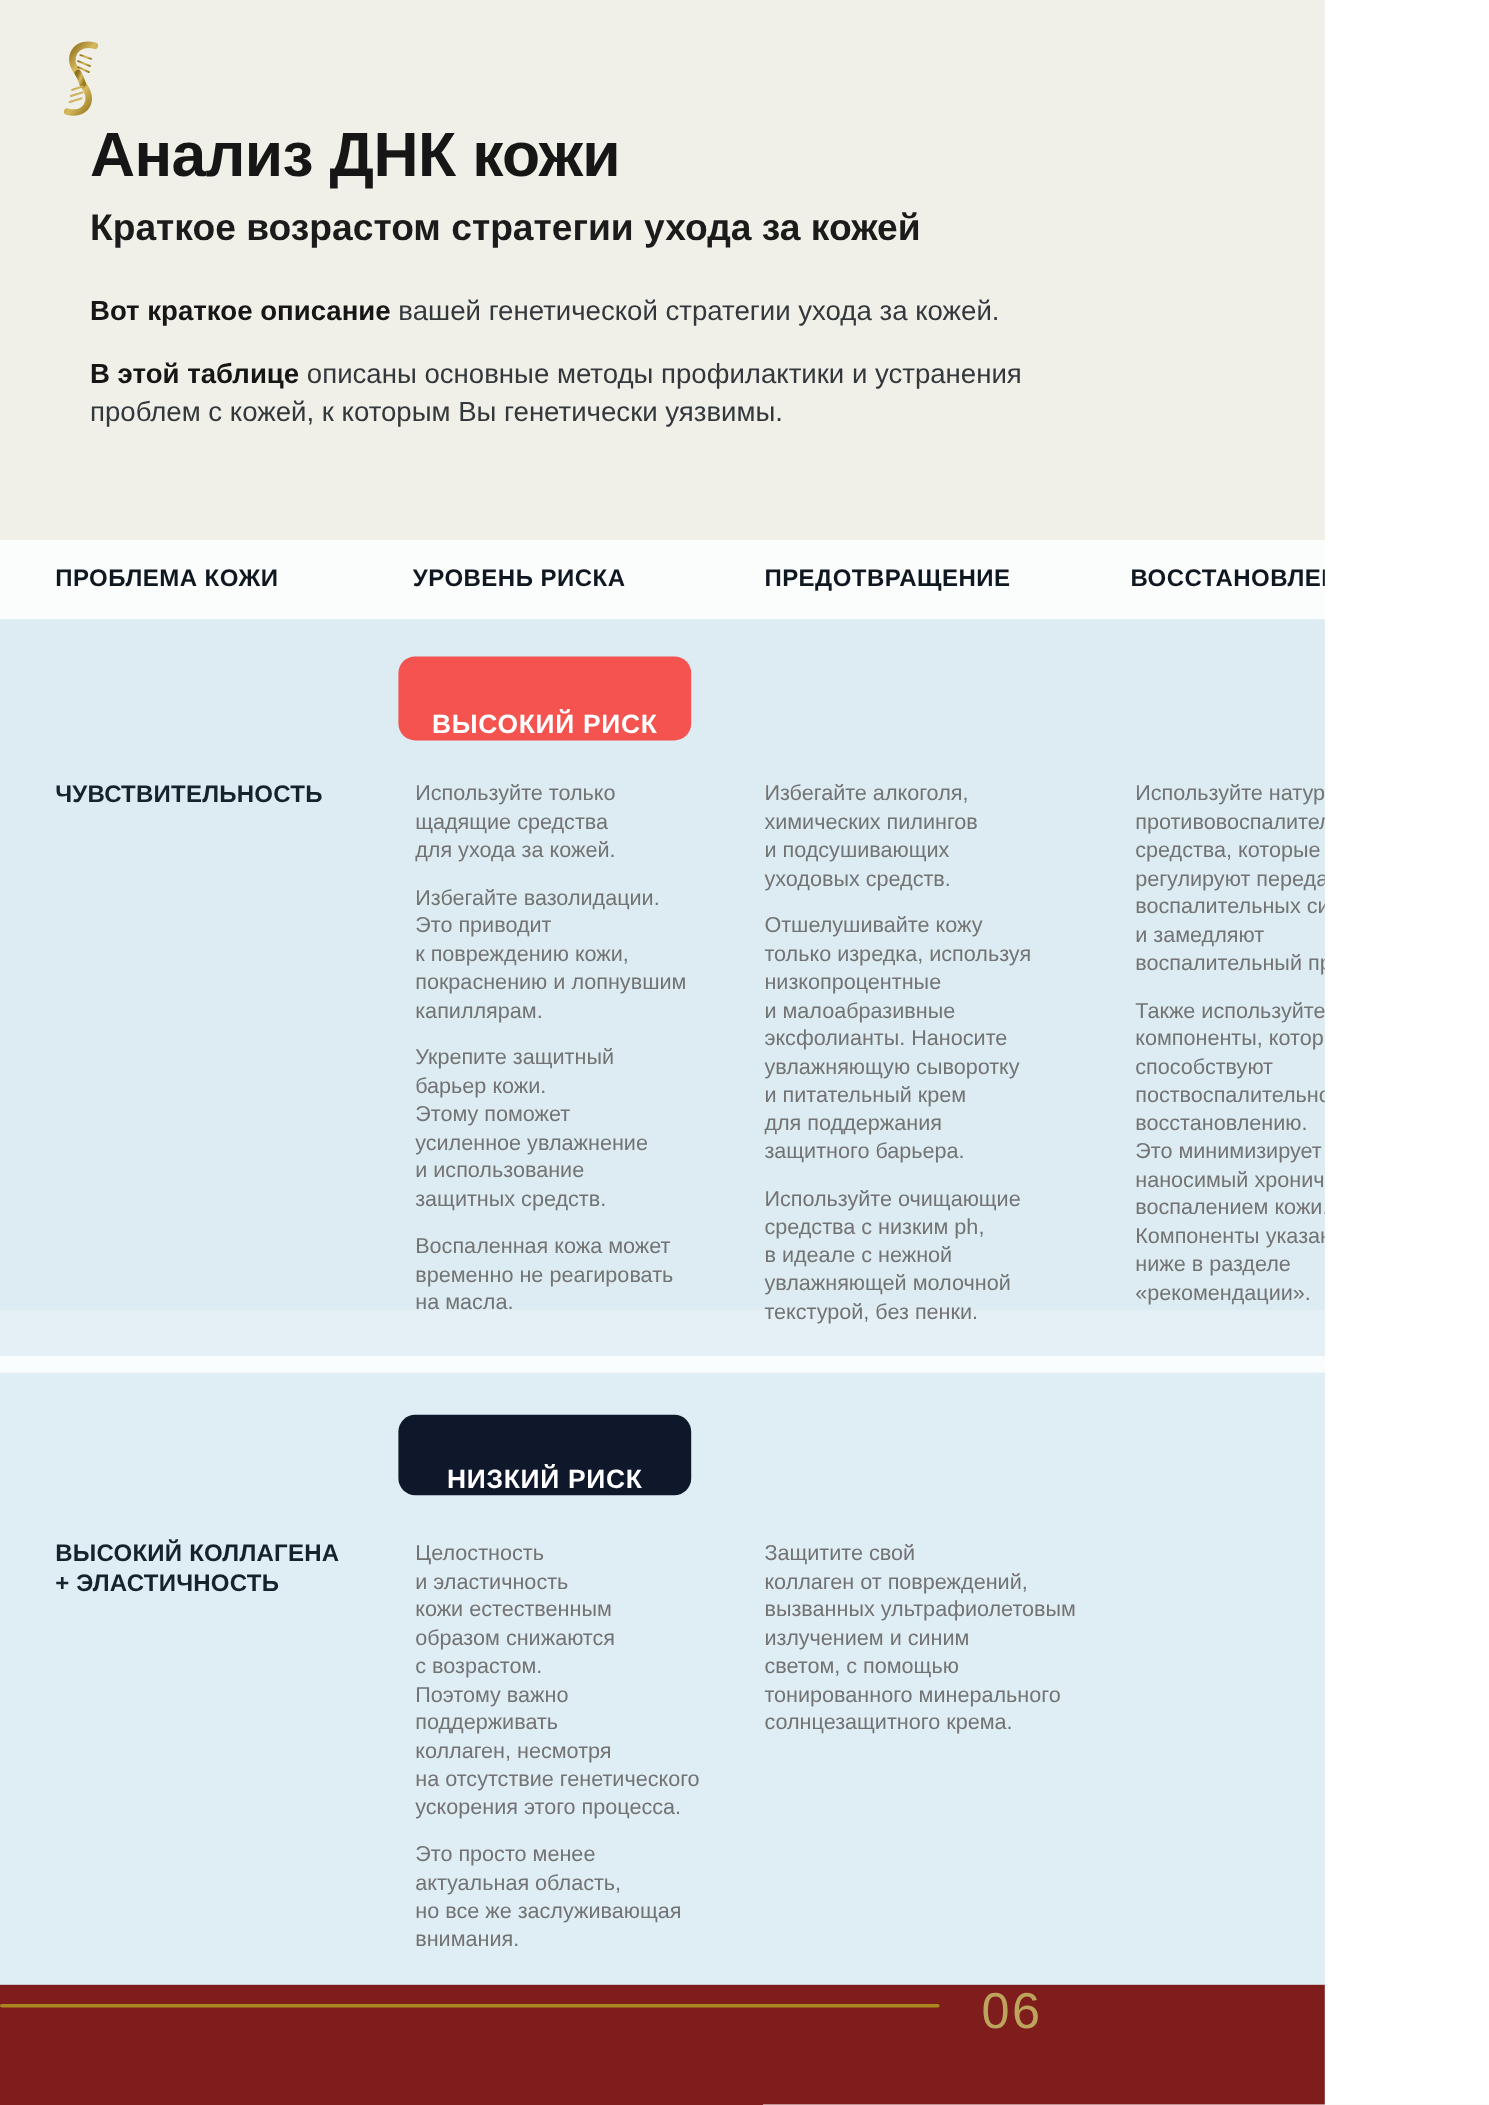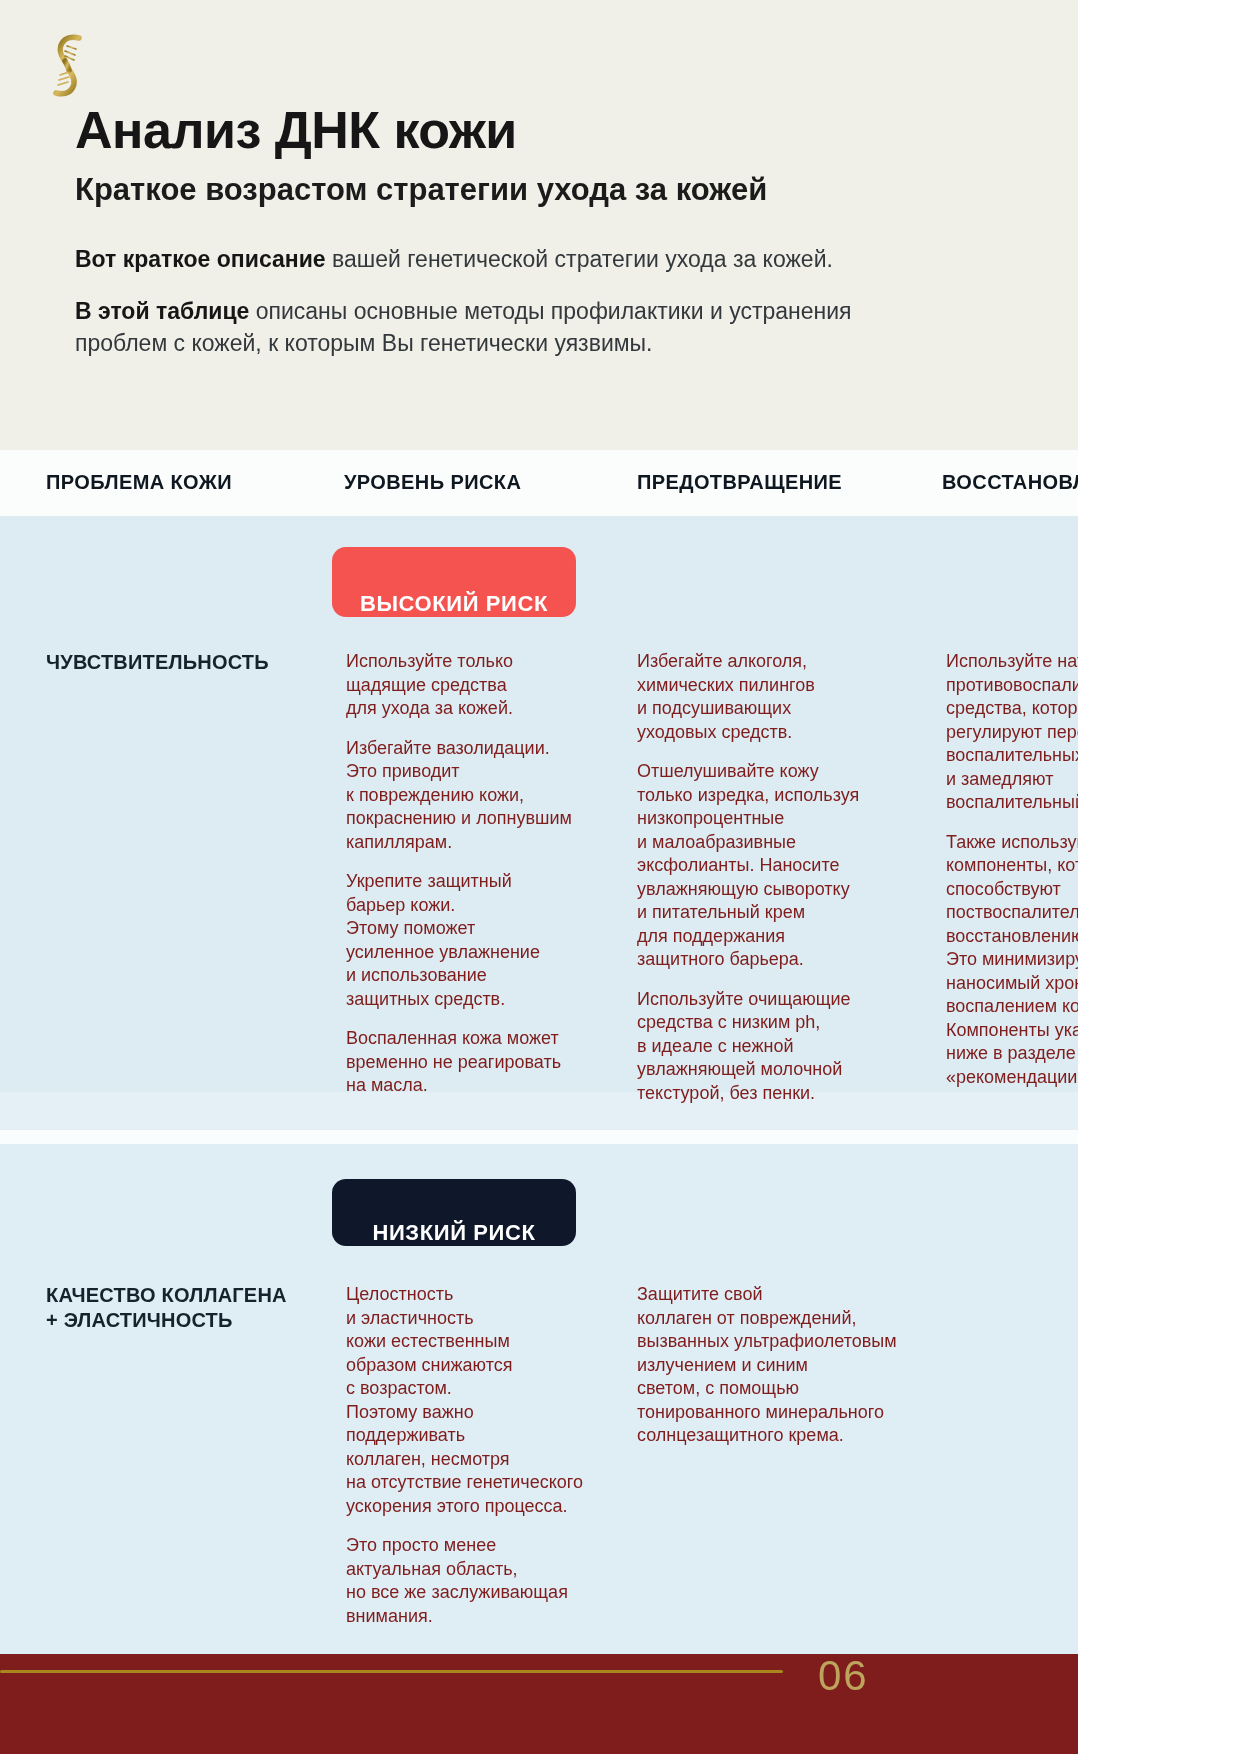--- a/index.html
+++ b/index.html
@@ -2,20 +2,21 @@
 <html><head>
 <meta charset="utf-8">
 <style>
   html,body{margin:0;padding:0;}
   .page{
     position:relative;
     width:1078px;height:1754px;
     background:#f0efe8;
     font-family:"Liberation Sans","DejaVu Sans",sans-serif;
     overflow:hidden;
+    padding-left:26px;
   }
   
   .logo{position:absolute;left:46px;top:34px;width:42px;height:64px;}
   .title{
     position:absolute;left:75px;top:100px;
     font-size:52px;font-weight:800;color:#161616;letter-spacing:-0.5px;margin:0;
   }
   .subtitle{
     position:absolute;left:75px;top:172px;
     font-size:31px;font-weight:700;color:#1b1b1b;margin:0;
@@ -48,21 +49,21 @@
   .badge-high{top:547px;}
   .badge-low{top:1179px;height:67px;}
   
   .row-label{
     position:absolute;left:46px;
     font-size:20px;font-weight:700;color:#15232d;letter-spacing:0.2px;
     line-height:25px;white-space:pre-line;
   }
   .label-1{top:650px;}
   .label-2{top:1283px;}
-  .cell{position:absolute;font-size:18px;color:#7f1d1d;line-height:23.5px;}
+  .cell{position:absolute;font-size:18px;color:#737373;line-height:23.5px;}
   .cell p{margin:0 0 16px 0;white-space:pre-line;}
   .r1{top:650px;} .r2{top:1283px;}
   .c2{left:346px;width:300px;}
   .c3{left:637px;width:310px;}
   .c4{left:946px;width:290px;}
   
   .footer{position:absolute;left:0;top:1654px;width:1241px;height:100px;background:#7f1d1d;}
   .gold-line{position:absolute;left:0;top:16px;width:783px;height:3px;background:#a8871f;border-radius:2px;}
   .page-number{
     position:absolute;left:818px;top:-2px;
@@ -175,21 +176,21 @@
 наносимый хроническим
 воспалением кожи.
 Компоненты указаны
 ниже в разделе
 «рекомендации».</p>
     </div>
 
   <div class="badge badge-low" style="background-color: #0f172a;">
     <span>НИЗКИЙ РИСК</span>
   </div>
-  <div class="row-label label-2">КАЧЕСТВО КОЛЛАГЕНА
+  <div class="row-label label-2">ВЫСОКИЙ КОЛЛАГЕНА
 + ЭЛАСТИЧНОСТЬ</div>
   <div class="cell r2 c2">
       <p>Целостность
 и эластичность
 кожи естественным
 образом снижаются
 с возрастом.
 Поэтому важно
 поддерживать
 коллаген, несмотря

